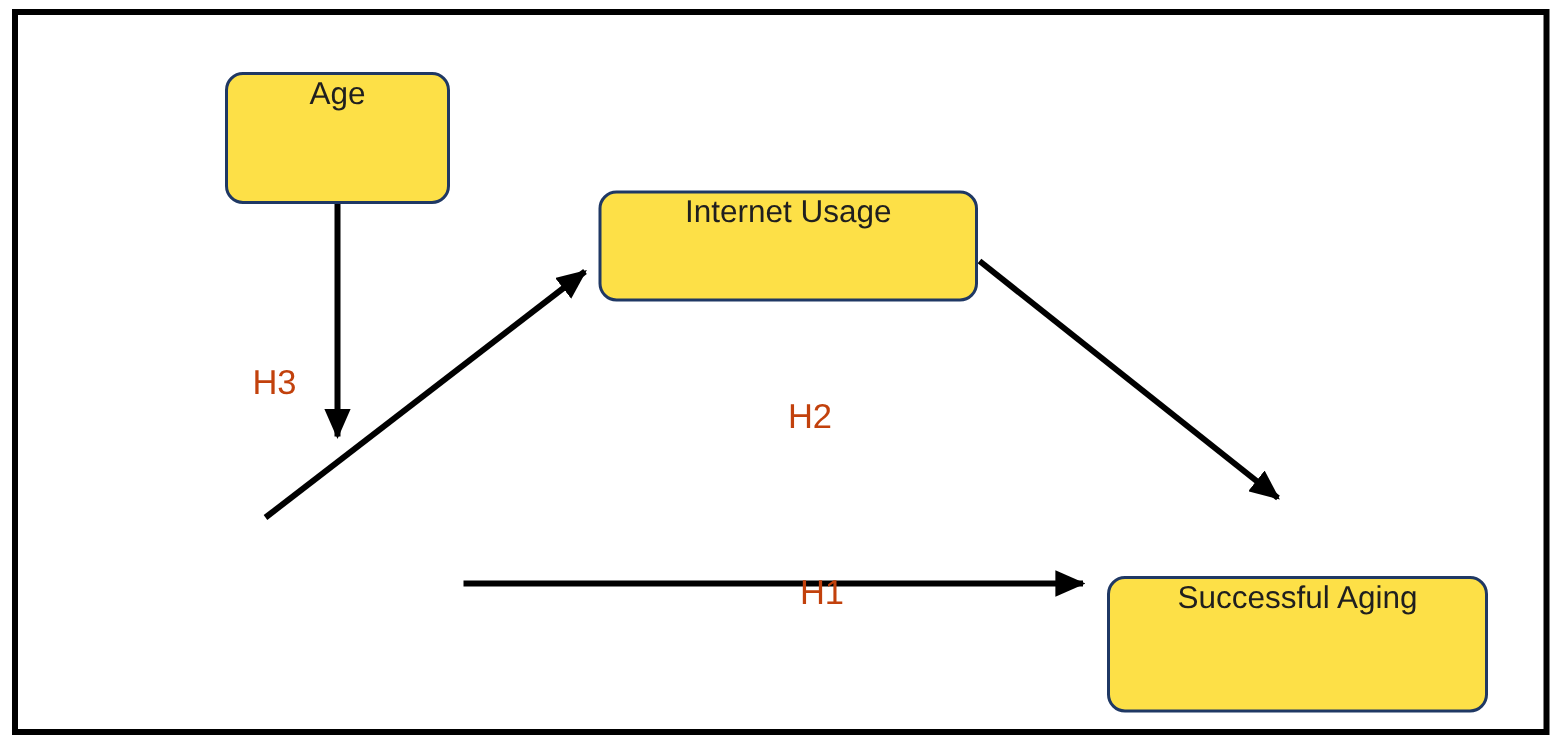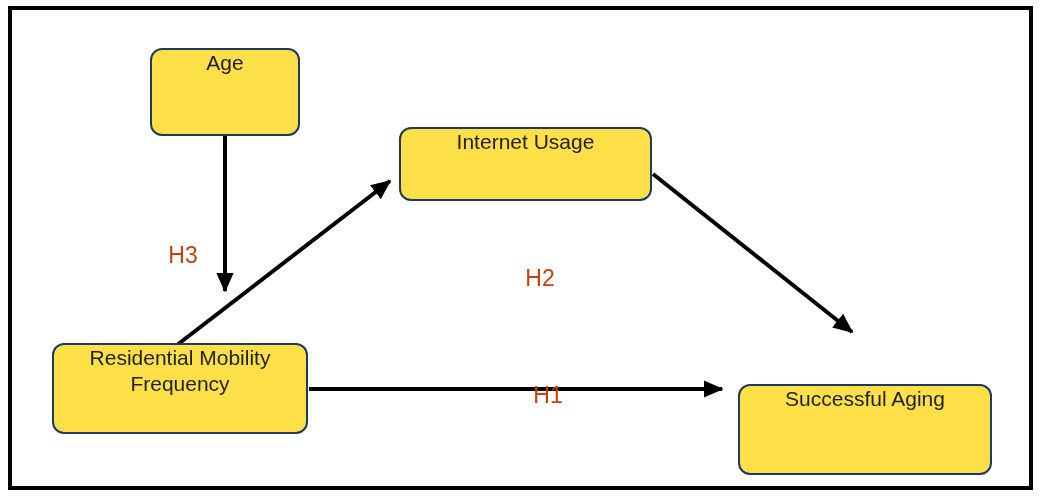--- a/index.html
+++ b/index.html
@@ -85,23 +85,20 @@
   </svg>
 
   <div class="node-box box-age">
     <span>Age</span>
   </div>
 
   <div class="node-box box-internet-usage">
     <span>Internet Usage</span>
   </div>
 
-  <div class="node-box box-residential">
-    <span>Residential Mobility Frequency</span>
-  </div>
 
   <div class="node-box box-successful-aging">
     <span>Successful Aging</span>
   </div>
 
   <span class="hypothesis-label label-h3">H3</span>
   <span class="hypothesis-label label-h2">H2</span>
   <span class="hypothesis-label label-h1">H1</span>
 
 </div>

